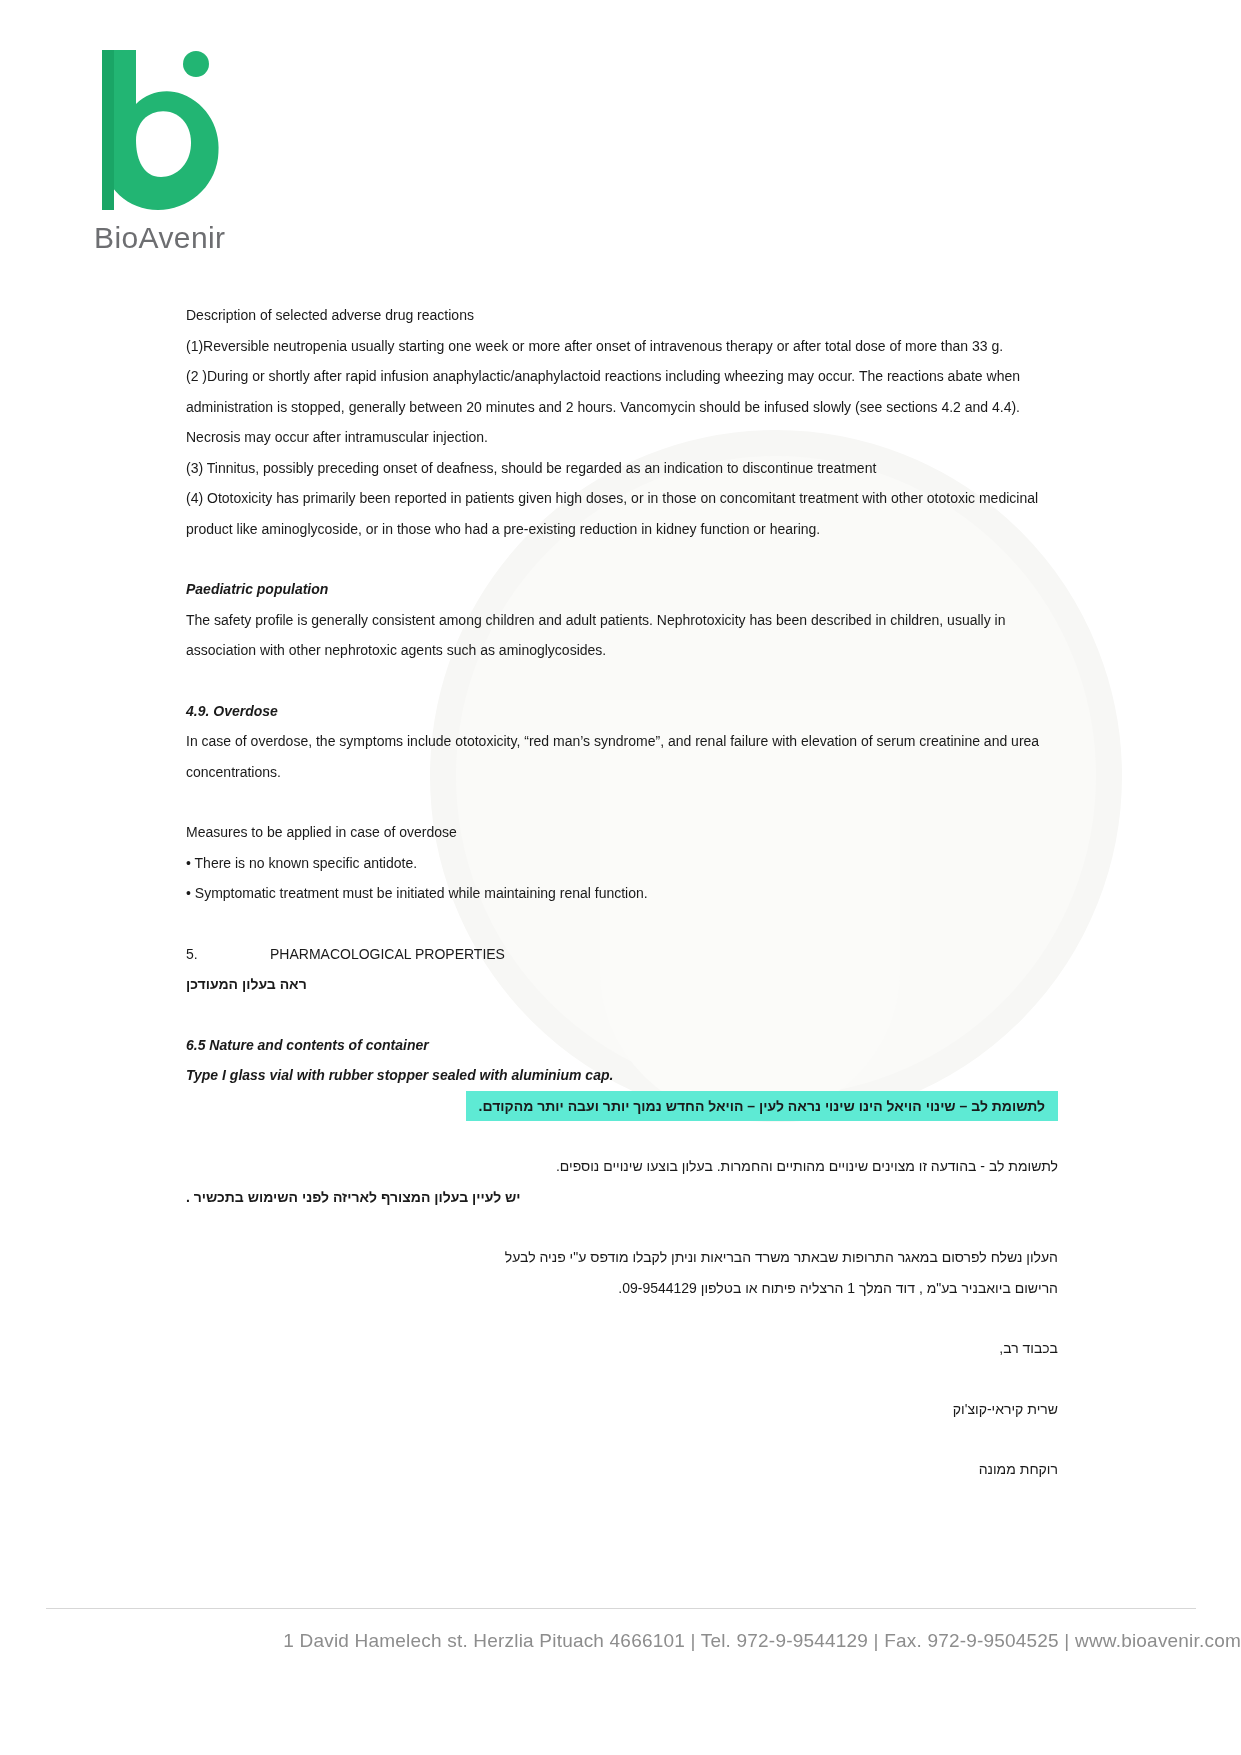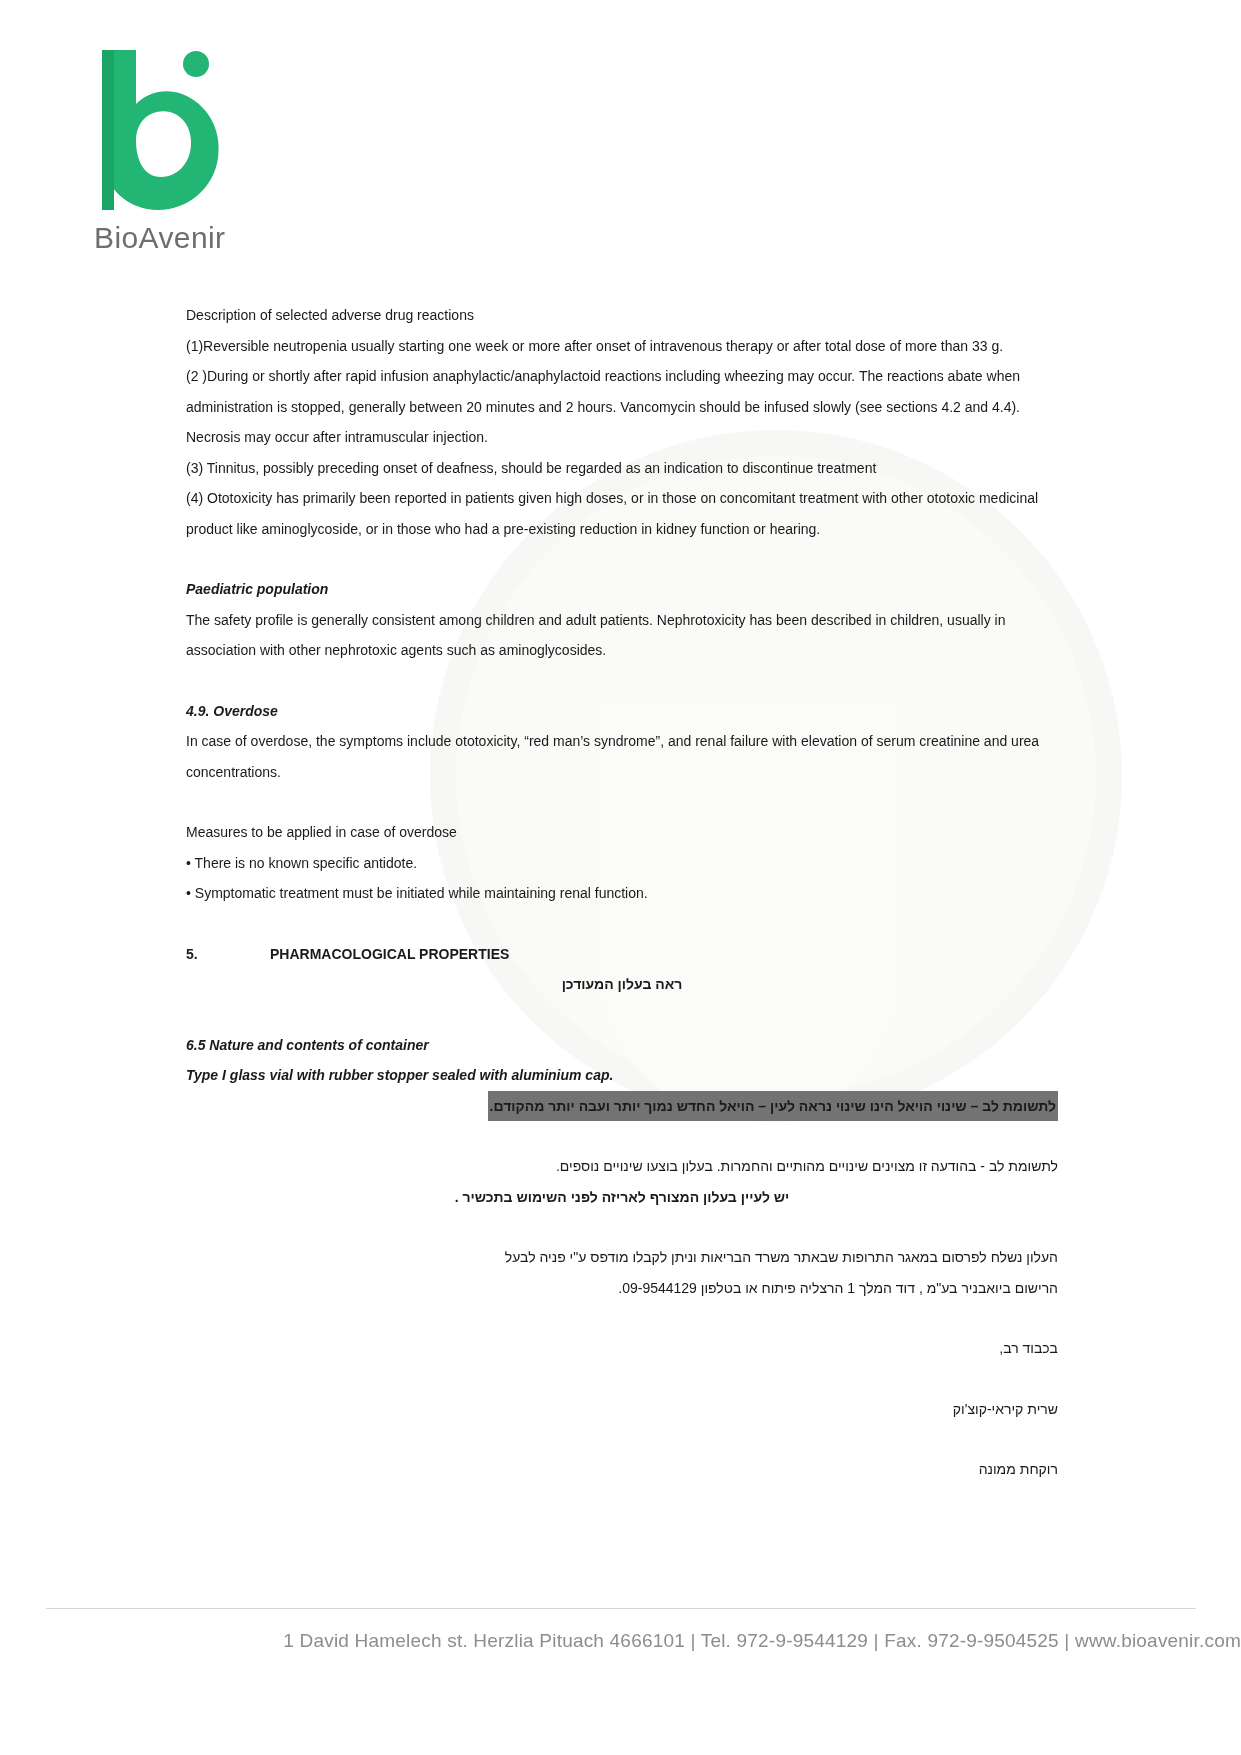--- a/index.html
+++ b/index.html
@@ -83,38 +83,38 @@
     margin: 0;
   }
   .spacer {
     height: 30px;
   }
   .heading {
     font-weight: bold;
     font-style: italic;
   }
   .sec5 {
-    font-weight: bold;
+    font-weight: normal;
   }
   .sec5 .num {
     display: inline-block;
     width: 84px;
   }
   .rtl-bold {
     direction: rtl;
-    text-align: center;
+    text-align: left;
     font-weight: bold;
   }
   .highlight {
-    background: #737373;
+    background: #5eead4;
     font-weight: bold;
     direction: rtl;
     text-align: right;
     display: inline-block;
-    padding: 0 2px;
+    padding: 0 13px;
   }
   .hl-line {
     direction: rtl;
     text-align: right;
     margin-top: 6px;
   }
   .rtl-para {
     direction: rtl;
   }
   .indent-left {

